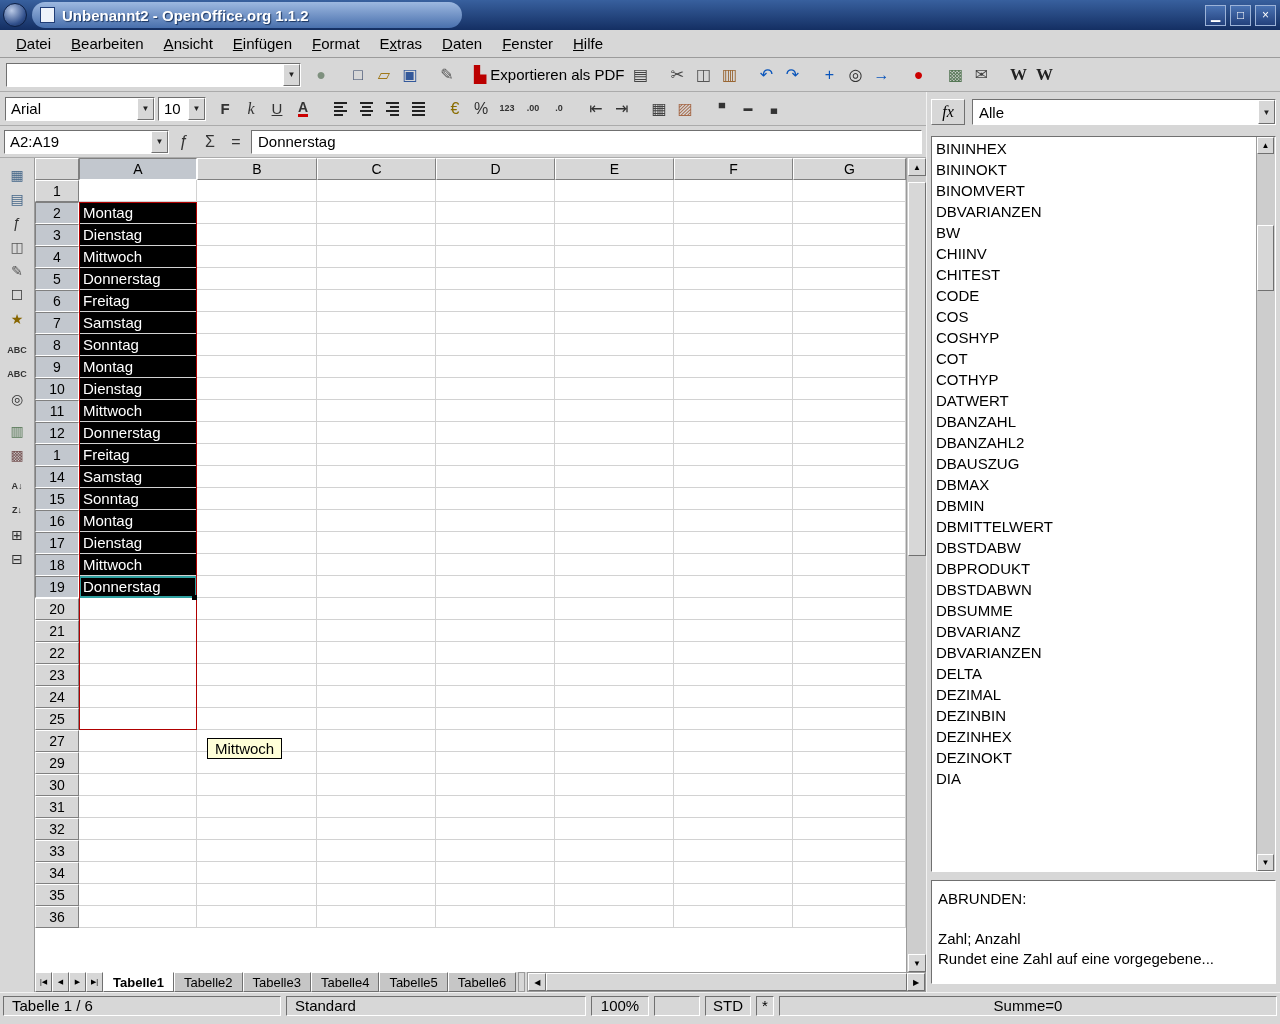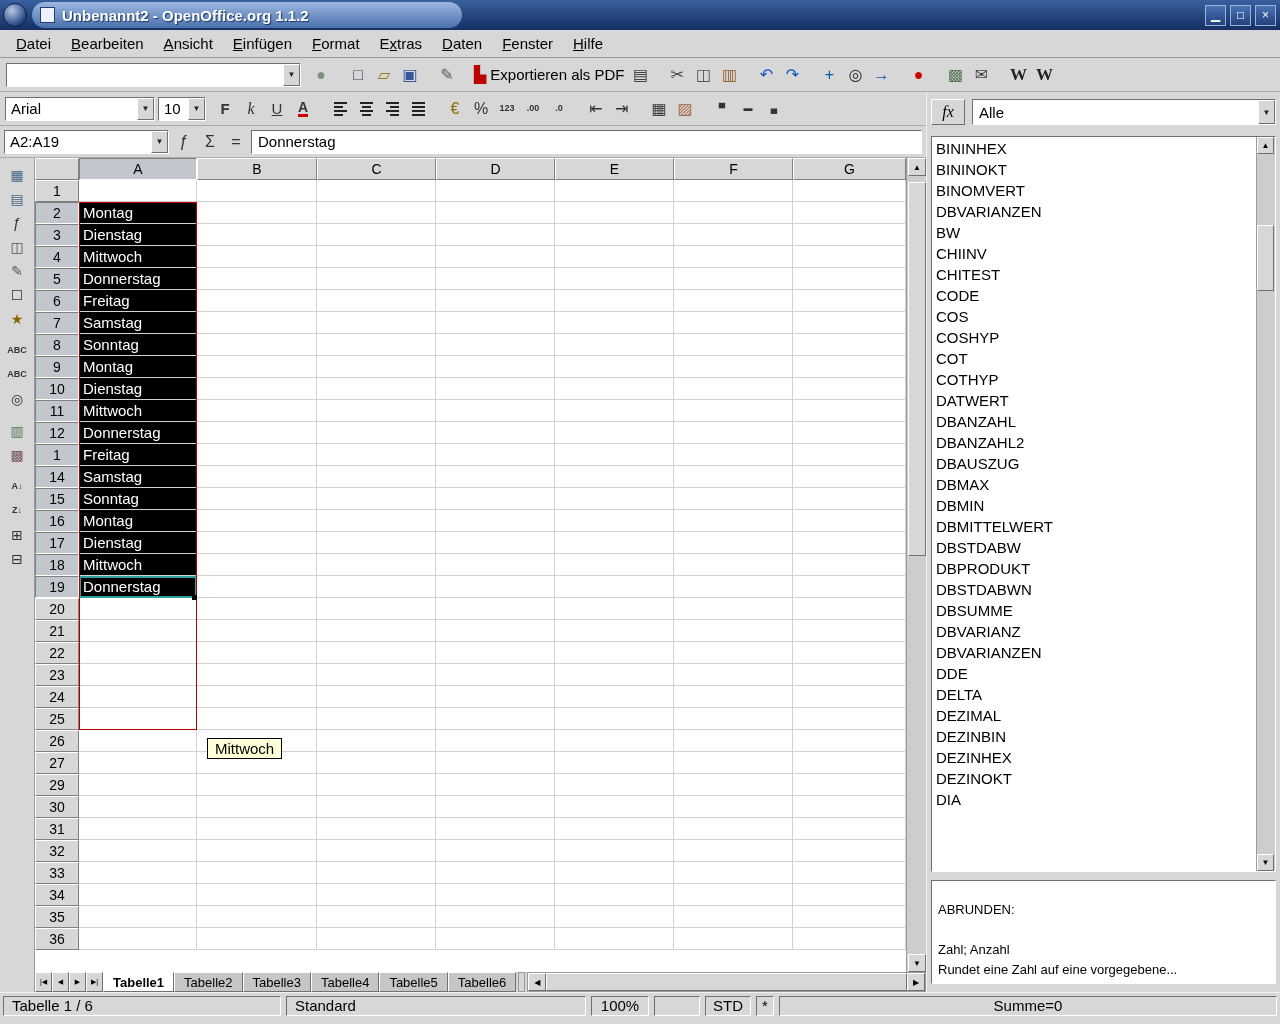--- a/index.html
+++ b/index.html
@@ -121,21 +121,21 @@
 border:1px solid;border-color:#707070 #fff #fff #707070;display:flex;overflow:hidden}
 .fp-list{flex:1;padding:1px 0 0 4px;overflow:hidden}
 .fn-item{height:21px;line-height:21px;font-size:15px;white-space:nowrap}
 .fp-scroll{width:19px;background:#cdcdcd;border-left:1px solid #9b9b9b;position:relative;flex:none}
 .fp-scroll .sbtn{width:17px;height:17px;position:absolute;left:0}
 .fp-scroll .sbtn.up{top:0}
 .fp-scroll .sbtn.down{bottom:0}
 .fp-vthumb{position:absolute;left:0;top:88px;width:17px;height:66px;background:#d7d7d7;
 border:1px solid;border-color:#fff #707070 #707070 #fff}
 .fp-desc{position:absolute;left:4px;top:788px;right:4px;height:104px;background:#fff;
-border:1px solid;border-color:#707070 #fff #fff #707070;padding:19px 6px;font-size:13px;overflow:hidden}
+border:1px solid;border-color:#707070 #fff #fff #707070;padding:8px 6px;font-size:15px;overflow:hidden}
 .fp-desc div{height:20px;line-height:20px;white-space:nowrap;overflow:hidden}
 
 
 .drag-tooltip{position:absolute;left:207px;top:738px;background:#ffffd8;border:1px solid #000;
 padding:1px 7px;font-size:15px;z-index:20}
 
 
 .statusbar{position:absolute;left:0;top:992px;width:1280px;height:32px;background:#d7d7d7;
 border-top:1px solid #f2f2f2;display:flex;align-items:center;padding:2px 3px 8px;gap:5px}
 .sseg{height:20px;border:1px solid;border-color:#707070 #fff #fff #707070;display:flex;align-items:center;
@@ -669,30 +669,20 @@
           <div class="cell" style="width: 118px;"></div>
           <div class="cell" style="width: 120px;"></div>
           <div class="cell" style="width: 119px;"></div>
           <div class="cell" style="width: 119px;"></div>
           <div class="cell" style="width: 119px;"></div>
           <div class="cell" style="width: 119px;"></div>
           <div class="cell" style="width: 113px;"></div>
         </div>
         <div class="grow">
           <div class="rowheader">25</div>
-          <div class="cell" style="width: 118px;"></div>
-          <div class="cell" style="width: 120px;"></div>
-          <div class="cell" style="width: 119px;"></div>
-          <div class="cell" style="width: 119px;"></div>
-          <div class="cell" style="width: 119px;"></div>
-          <div class="cell" style="width: 119px;"></div>
-          <div class="cell" style="width: 113px;"></div>
-        </div>
-        <div class="grow">
-          <div class="rowheader">26</div>
           <div class="cell" style="width: 118px;"></div>
           <div class="cell" style="width: 120px;"></div>
           <div class="cell" style="width: 119px;"></div>
           <div class="cell" style="width: 119px;"></div>
           <div class="cell" style="width: 119px;"></div>
           <div class="cell" style="width: 119px;"></div>
           <div class="cell" style="width: 113px;"></div>
         </div>
         <div class="grow">
           <div class="rowheader">27</div>
@@ -843,21 +833,20 @@
         <div class="fn-item">DBAUSZUG</div>
         <div class="fn-item">DBMAX</div>
         <div class="fn-item">DBMIN</div>
         <div class="fn-item">DBMITTELWERT</div>
         <div class="fn-item">DBSTDABW</div>
         <div class="fn-item">DBPRODUKT</div>
         <div class="fn-item">DBSTDABWN</div>
         <div class="fn-item">DBSUMME</div>
         <div class="fn-item">DBVARIANZ</div>
         <div class="fn-item">DBVARIANZEN</div>
-        <div class="fn-item">DDE</div>
         <div class="fn-item">DELTA</div>
         <div class="fn-item">DEZIMAL</div>
         <div class="fn-item">DEZINBIN</div>
         <div class="fn-item">DEZINHEX</div>
         <div class="fn-item">DEZINOKT</div>
         <div class="fn-item">DIA</div>
       </div>
     <div class="fp-scroll">
       <div class="sbtn up">▲</div>
       <div class="fp-vthumb"></div>

